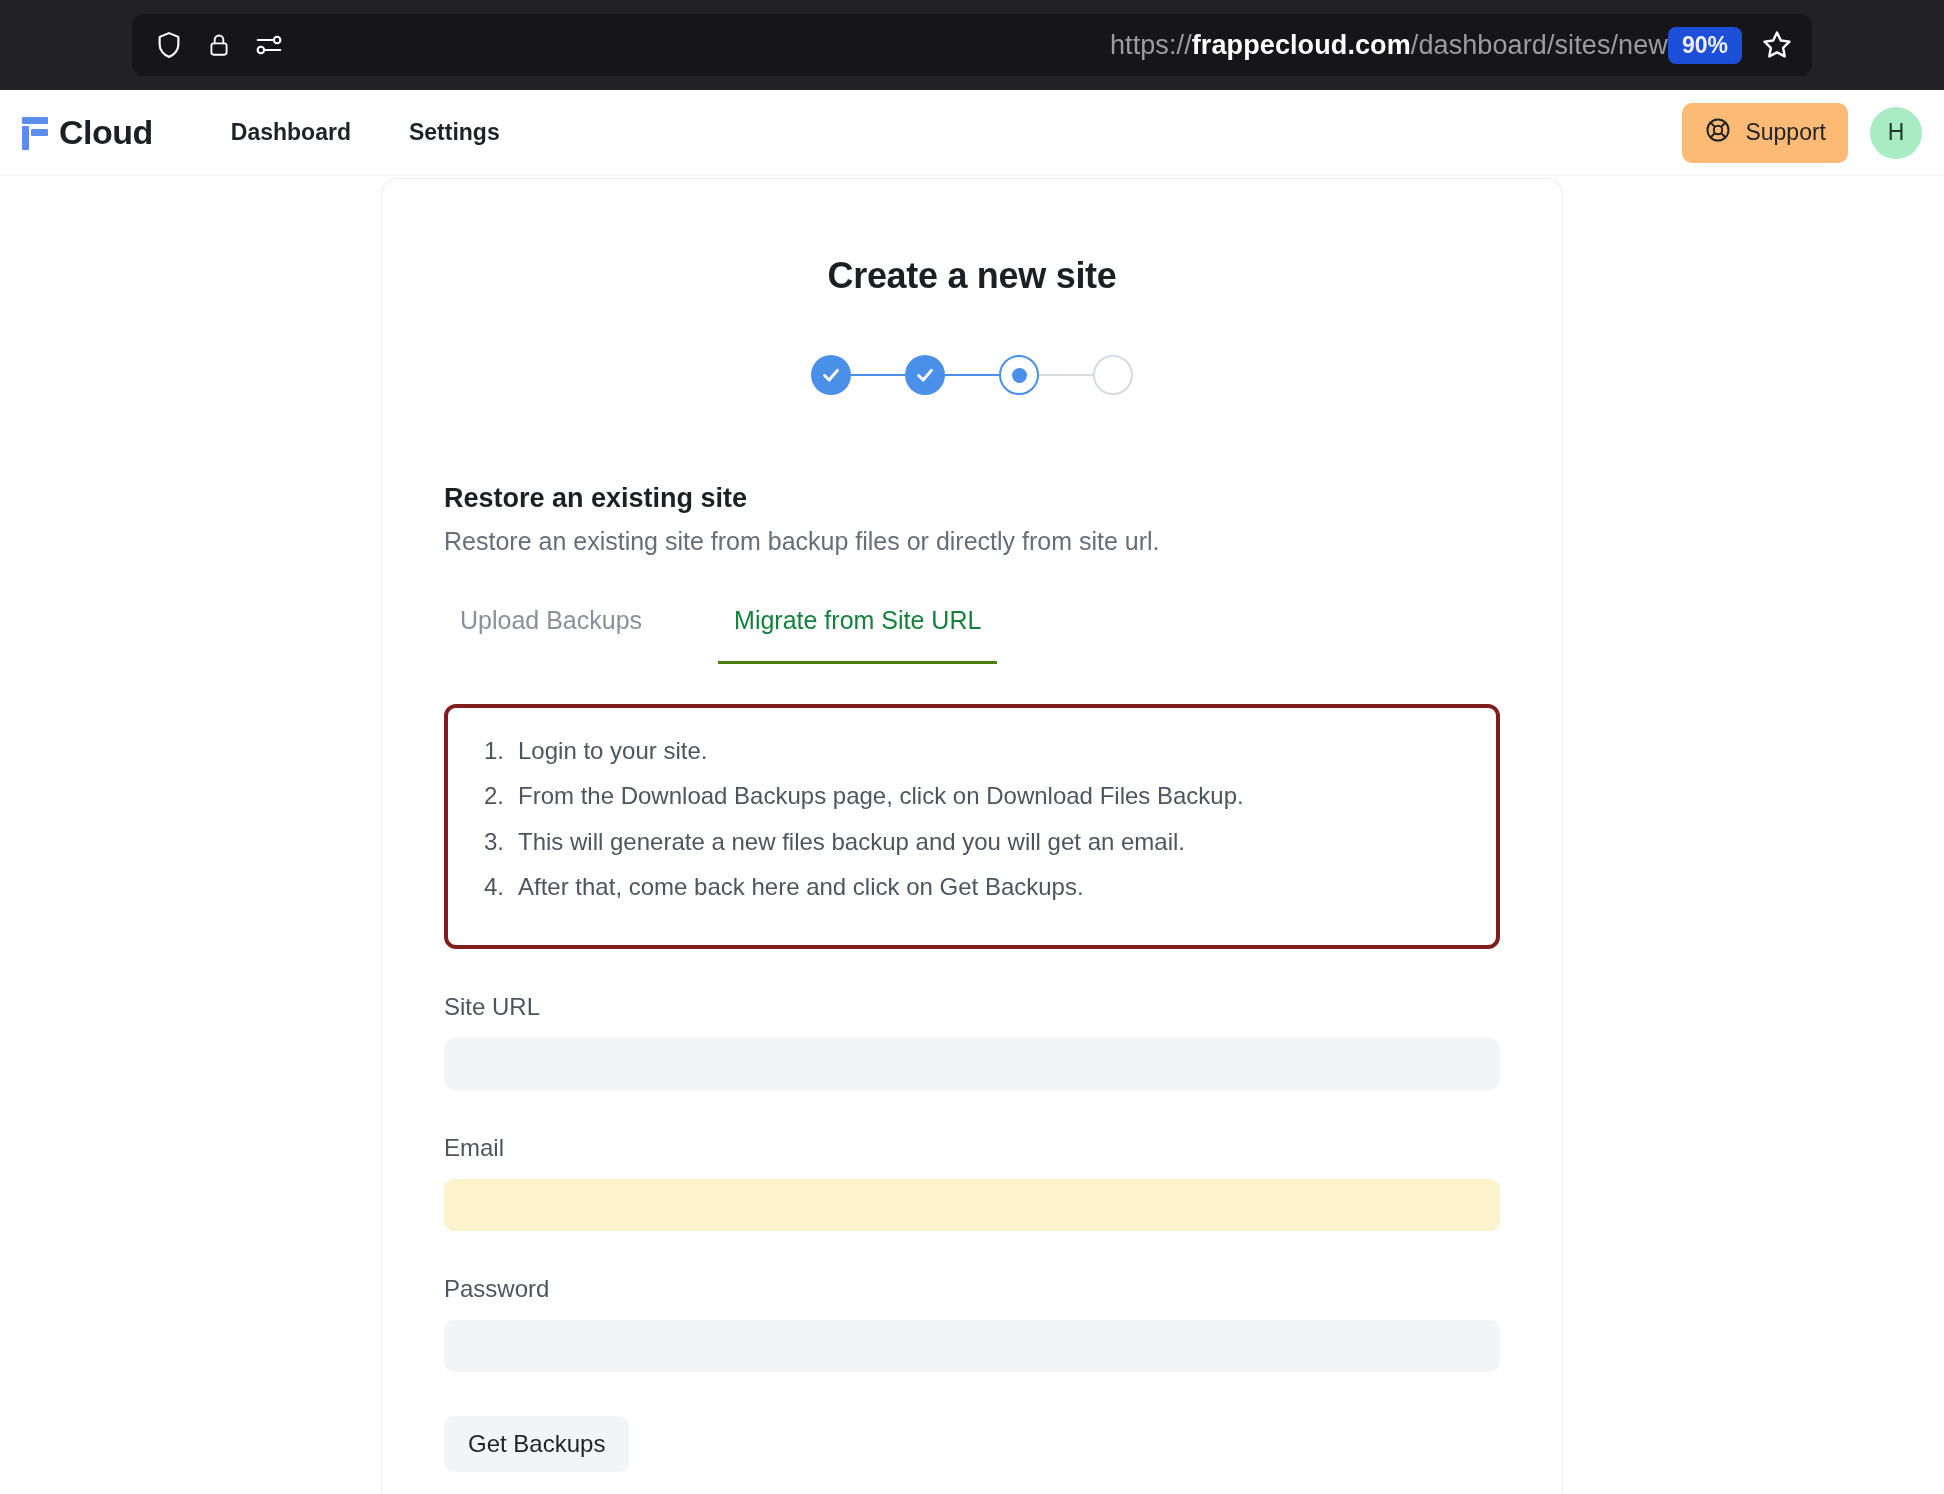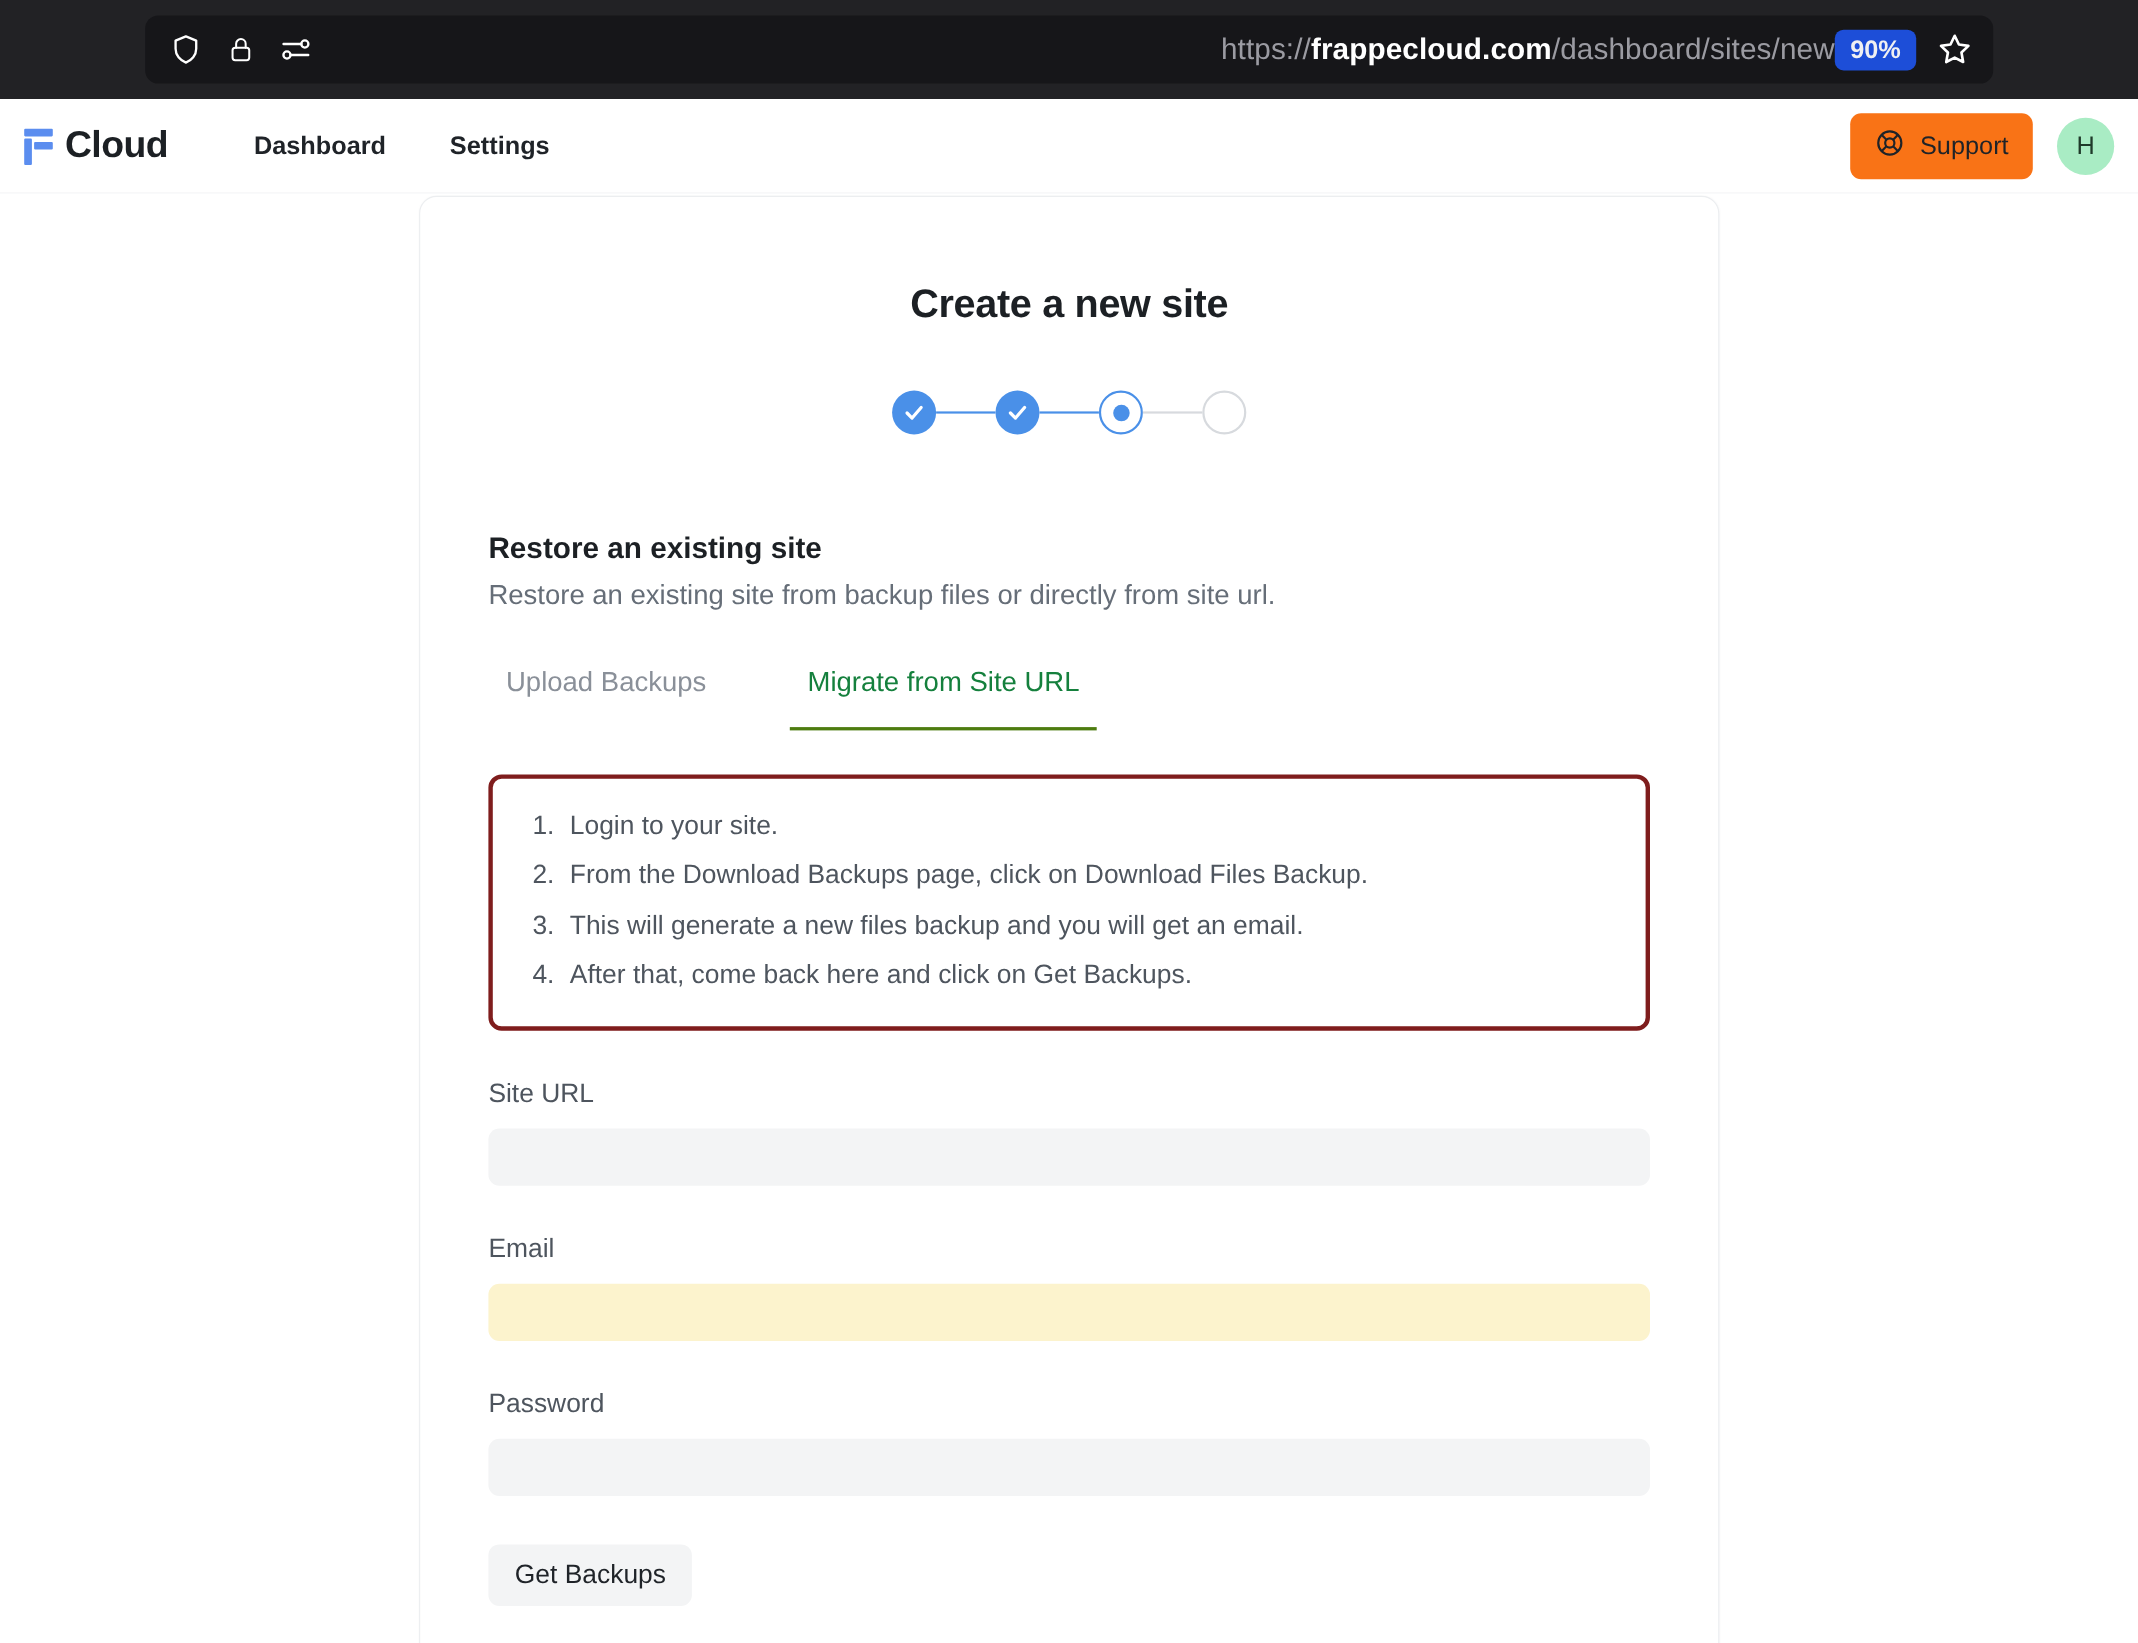--- a/index.html
+++ b/index.html
@@ -101,21 +101,21 @@
     color: #1f2328;
     font-weight: 600;
     text-decoration: none;
     cursor: pointer;
   }
   .nav-spacer { flex: 1; }
   .support-btn {
     display: flex;
     align-items: center;
     gap: 13px;
-    background: #f97316;
+    background: #fdba74;
     border: none;
     border-radius: 10px;
     padding: 13px 22px;
     font-size: 23px;
     color: #1f2328;
     font-family: "Liberation Sans", sans-serif;
     cursor: pointer;
   }
   .avatar {
     width: 52px; height: 52px;
@@ -236,21 +236,21 @@
   }
   .instructions li {
     counter-increment: ins;
     font-size: 24px;
     color: #4e555e;
     line-height: 1.1;
     padding: 0 0 0 34px;
     position: relative;
     margin-bottom: 19px;
   }
-  .instructions li:last-child { margin-bottom: 0; }
+  .instructions li:last-child { margin-bottom: 12px; }
   .instructions li::before {
     content: counter(ins) ".";
     position: absolute;
     left: 0;
     color: #4e555e;
   }
 
   
   .field { margin-top: 44px; }
   .field-label {

